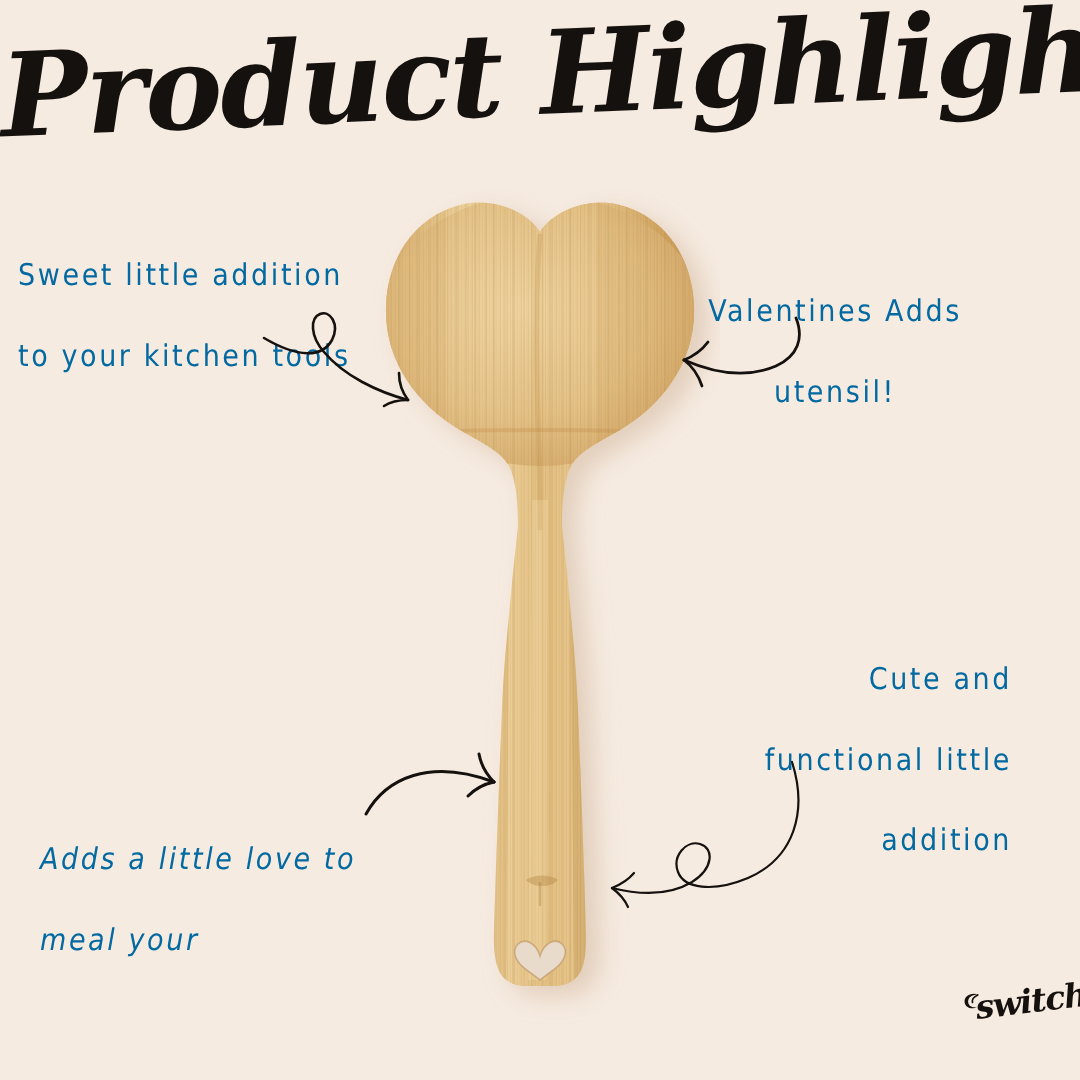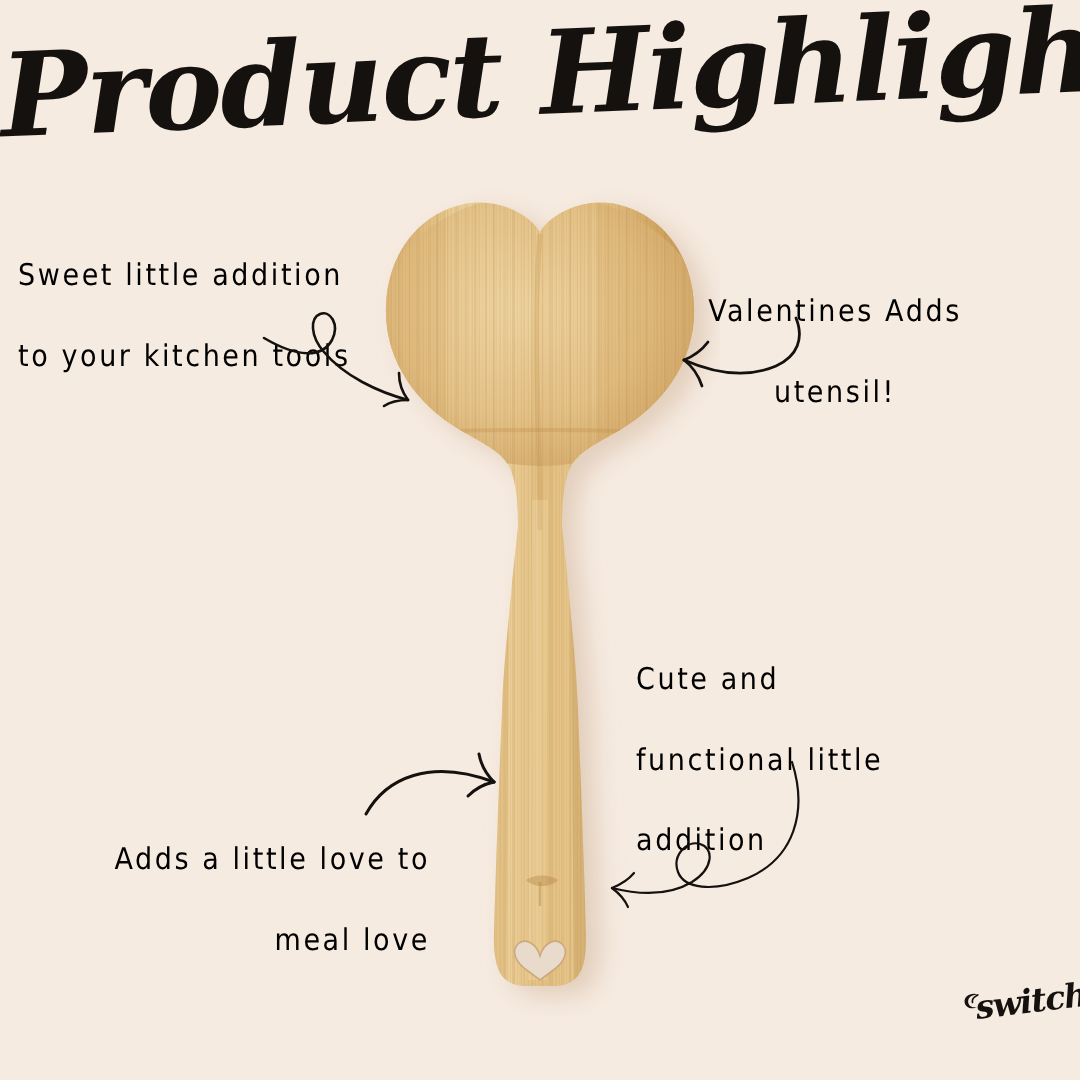--- a/index.html
+++ b/index.html
@@ -30,36 +30,36 @@
     line-height: 1.02;
     letter-spacing: -2px;
     color: #14110f;
     transform: rotate(-2.4deg);
     white-space: nowrap;
   }
 
   
   .callout {
     position: absolute;
-    color: #000000;
+    color: #0369a1;
     font-family: "DejaVu Sans", sans-serif;
     font-weight: 400;
     font-size: 30px;
     line-height: 1.34;
     letter-spacing: 2.6px;
     font-stretch: condensed;
     white-space: pre-line;
     text-rendering: geometricPrecision;
   }
   .callout .ln { display: block; }
 
   #callout-sweet   { left: 18px;  top: 216px; text-align: left;   width: 420px; }
   #callout-valentines { left: 700px; top: 252px; text-align: center; width: 270px; }
-  #callout-cute    { left: 636px; top: 620px; text-align: left; width: 350px; }
-  #callout-adds    { left: 40px;  top: 800px; text-align: right; width: 390px; }
+  #callout-cute    { left: 662px; top: 620px; text-align: right; width: 350px; }
+  #callout-adds    { left: 40px;  top: 800px; text-align: left; width: 390px; font-style: italic; }
 
   
   .arrow-svg { position: absolute; overflow: visible; pointer-events: none; }
   .arrow-path {
     fill: none;
     stroke: #15110e;
     stroke-linecap: round;
     stroke-linejoin: round;
   }
 
@@ -264,21 +264,21 @@
   <svg class="arrow-svg" style="left:596px; top:756px;" width="220" height="150">
     <path class="arrow-path" stroke-width="2.2" d="M196,6 C212,56 198,102 152,122 C116,137 88,132 82,116
              C76,100 90,84 104,88 C118,92 118,112 96,126
              C76,138 48,140 16,132"></path>
     <path class="arrow-path" stroke-width="2.2" d="M16,132 C26,128 33,123 38,117"></path>
     <path class="arrow-path" stroke-width="2.2" d="M16,132 C24,138 29,144 32,151"></path>
   </svg>
 
   <div class="callout" id="callout-adds">
     <span class="ln">Adds a little love to</span>
-    <span class="ln">meal love</span>
+    <span class="ln">meal your</span>
   </div>
 
   <svg class="arrow-svg" style="left:360px; top:748px;" width="160" height="80">
     <path class="arrow-path" stroke-width="3" d="M6,66 C26,30 70,10 134,34"></path>
     <path class="arrow-path" stroke-width="3" d="M134,34 C126,26 121,17 119,6"></path>
     <path class="arrow-path" stroke-width="3" d="M134,34 C124,36 115,41 108,48"></path>
   </svg>
 
   <div id="logo">
     <svg id="logo-mark" viewBox="0 0 24 24">

